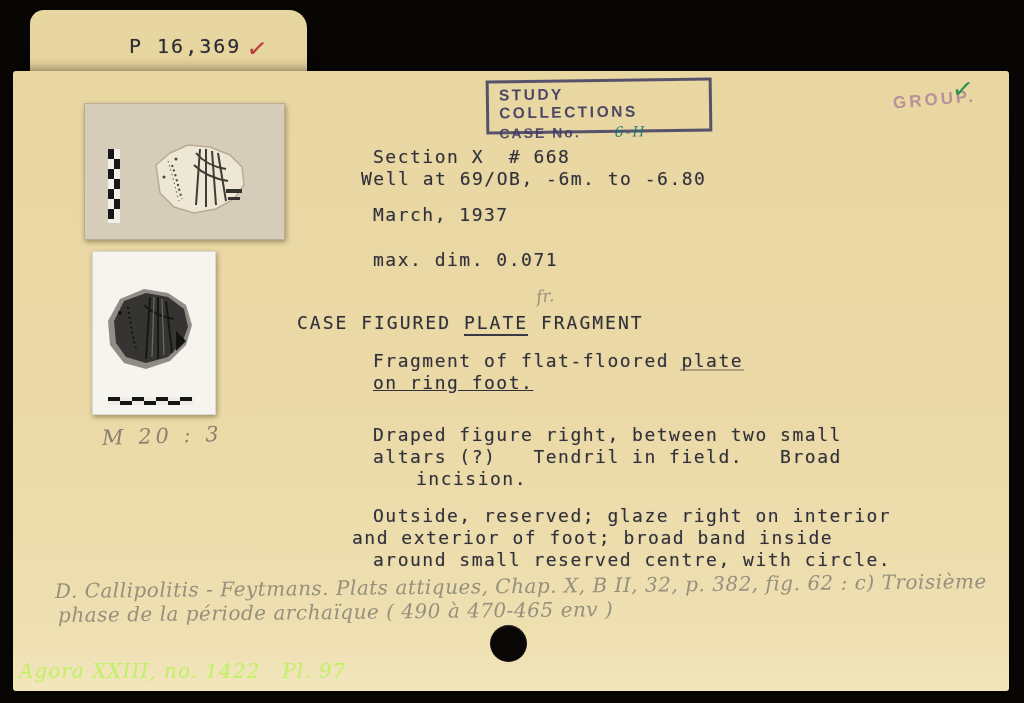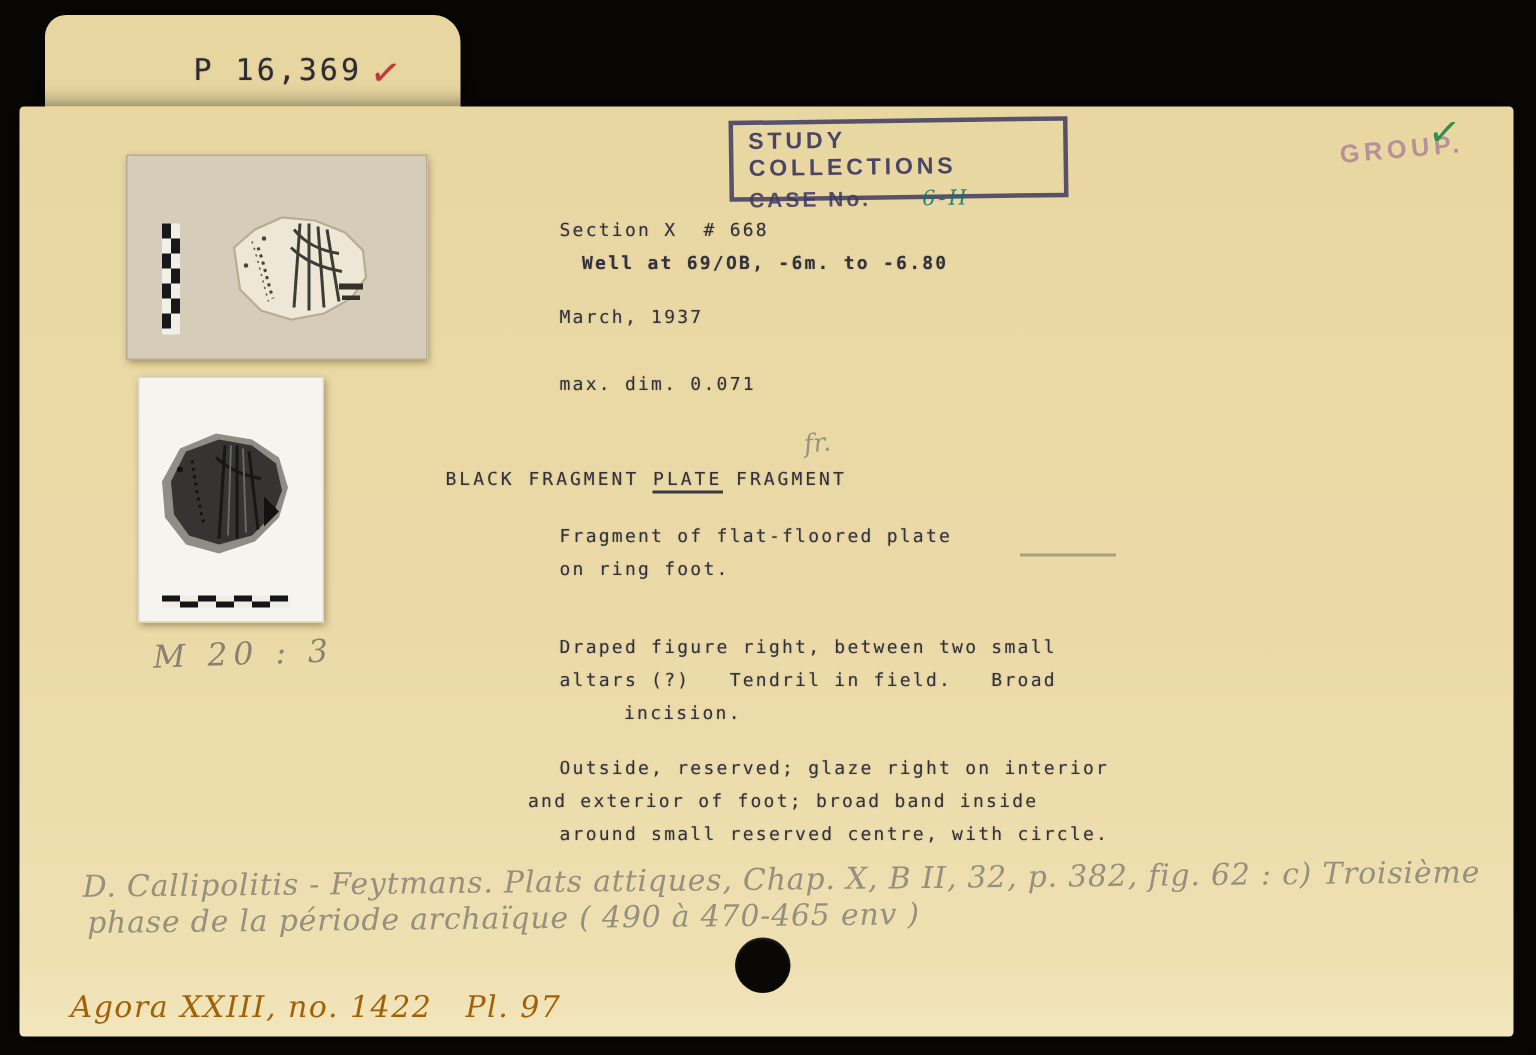--- a/index.html
+++ b/index.html
@@ -18,21 +18,21 @@
   .card-tab{
     position:absolute;left:30px;top:10px;width:277px;height:70px;
     background:#e8d6a0;
     border-radius:14px 18px 0 0;
     box-shadow:2px -2px 8px rgba(0,0,0,0.4);
   }
   
   .typed{
     position:absolute;
     font-family:"DejaVu Sans Mono", monospace;
-    font-size:12px;letter-spacing:1.5px;
+    font-size:18px;letter-spacing:1.5px;
     color:#31313b;white-space:pre;
     text-shadow:0 0 1px rgba(49,49,59,0.35);
   }
   .typed.title{letter-spacing:2px;}
   .u-typed{border-bottom:2px solid #3a3a44;padding-bottom:1px;margin-top:44px;}
   
   .catalog{
     position:absolute;left:129px;top:34px;
     font-family:"DejaVu Sans Mono", monospace;
     font-size:20px;letter-spacing:2px;color:#2b2b33;
@@ -93,21 +93,21 @@
   }
   .biblio{
     position:absolute;font-size:20px;letter-spacing:0.5px;
     color:#96907e;transform:rotate(-0.6deg);white-space:pre;
   }
   .biblio.l1{left:55px;top:574px;}
   .biblio.l2{left:58px;top:600px;}
   .ink-ref{
     position:absolute;left:19px;top:659px;
     font-family:"DejaVu Serif", serif;font-style:italic;
-    font-size:20px;letter-spacing:1px;color:#a16207;white-space:pre;margin-left:28px;
+    font-size:20px;letter-spacing:1px;color:#bef264;white-space:pre;
   }
   
   .hole{
     position:absolute;left:490px;top:625px;width:37px;height:37px;
     border-radius:50%;background:#0a0807;
     box-shadow:inset 0 1px 2px rgba(255,255,255,0.15);
   }
 </style>
 </head>
 <body>
@@ -200,30 +200,30 @@
       <rect x="64" y="146" width="12" height="4" fill="#151517"></rect>
       <rect x="76" y="150" width="12" height="4" fill="#151517"></rect>
       <rect x="88" y="146" width="12" height="4" fill="#151517"></rect>
     </g>
   </svg>
 </div>
 
 <div class="pencil grid-ref">M 20 : 3</div>
 
 <div class="typed" style="left:373px;top:146px;">Section X  # 668</div>
-<div class="typed" style="left:388px;top:168px;font-weight:bold;">Well at 69/OB, -6m. to -6.80</div>
+<div class="typed" style="left:361px;top:168px;">Well at 69/OB, -6m. to -6.80</div>
 <div class="typed" style="left:373px;top:204px;">March, 1937</div>
 <div class="typed" style="left:373px;top:249px;">max. dim. 0.071</div>
 
 <div class="pencil pencil-fr">fr.</div>
 
-<div class="typed title" style="left:297px;top:312px;"><span>BLACK FRAGMENT </span><span class="u-typed">PLATE</span><span> FRAGMENT</span></div>
+<div class="typed title" style="left:297px;top:312px;"><span>CASE FIGURED </span><span class="u-typed">PLATE</span><span> FRAGMENT</span></div>
 
 <div class="typed" style="left:373px;top:350px;">Fragment of flat-floored plate</div>
-<div class="typed" style="left:373px;top:372px;">on ring foot.</div>
+<div class="typed" style="left:373px;top:372px;text-decoration:underline;">on ring foot.</div>
 <div class="pencil-underline" style="left:680px;top:369px;width:64px;"></div>
 
 <div class="typed" style="left:373px;top:424px;">Draped figure right, between two small</div>
 <div class="typed" style="left:373px;top:446px;text-align:center;">altars (?)   Tendril in field.   Broad</div>
 <div class="typed" style="left:373px;top:468px;margin-left:43px;">incision.</div>
 
 <div class="typed" style="left:373px;top:505px;">Outside, reserved; glaze right on interior</div>
 <div class="typed" style="left:352px;top:527px;">and exterior of foot; broad band inside</div>
 <div class="typed" style="left:373px;top:549px;">around small reserved centre, with circle.</div>
 

